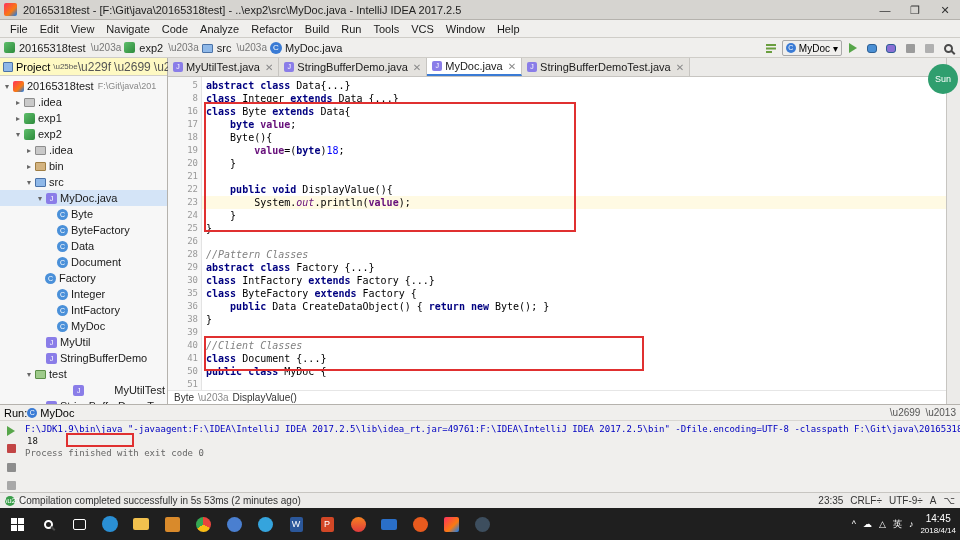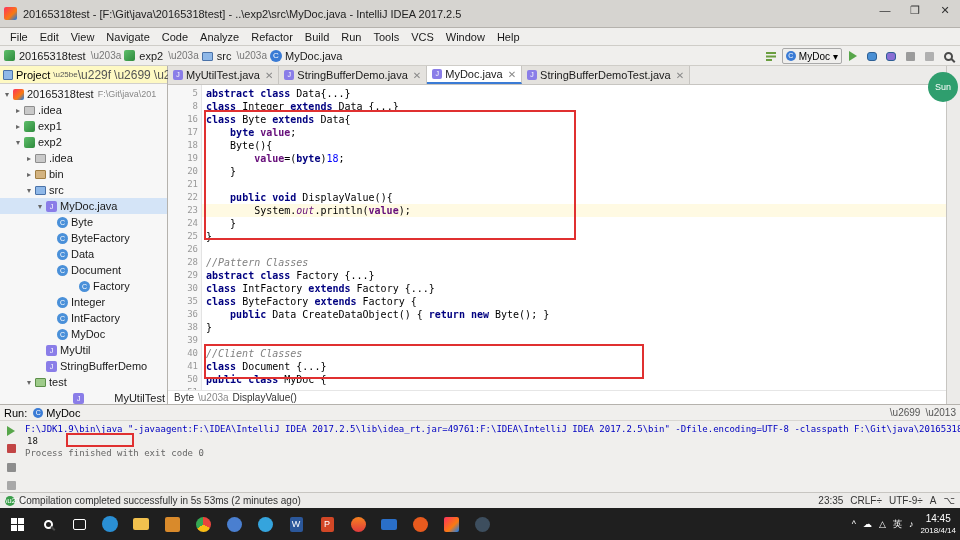--- a/index.html
+++ b/index.html
@@ -9,21 +9,21 @@
     font-family: "Liberation Sans", sans-serif;
     font-size: 11px;
     background: #3c3f41;
     color: #000;
     overflow: hidden;
   }
   .app { width:960px; height:540px; position:relative; background:#f0f0f0; display:flex; flex-direction:column; }
 
   
   .titlebar {
-    height:28px; background:#d6d4d0; display:flex; align-items:center;
+    height:20px; background:#d6d4d0; display:flex; align-items:center;
     border-bottom:1px solid #b5b2ad; position:relative; flex:none;
   }
   .titlebar .tb-icon { width:16px; height:16px; margin:0 4px 0 3px; flex:none; position:relative; }
   .tb-icon .ij { width:13px;height:13px;border-radius:2px;background:linear-gradient(135deg,#fe315d,#f97a12 60%,#087cfa); position:absolute; top:1px; left:1px;}
   .titlebar .tb-title { font-size:11px; color:#222; white-space:nowrap; }
   .win-btns { position:absolute; right:0; top:0; height:20px; display:flex; }
   .win-btn { width:30px; height:20px; display:flex; align-items:center; justify-content:center; font-size:11px; color:#333; }
 
   
   .menubar { height:18px; background:#f0efed; display:flex; align-items:center; padding-left:4px; border-bottom:1px solid #cfcdc8; flex:none; }
@@ -99,21 +99,21 @@
 
   
   .editor-crumb { height:14px; background:#ffffff; border-top:1px solid #e6e6e6; display:flex; align-items:center; padding-left:6px; font-size:10px; color:#333; gap:4px; flex:none;}
 
   
   .rightstrip { width:14px; background:#ecebe9; border-left:1px solid #c7c5c1; flex:none; position:relative;}
   .circle-logo{ position:absolute; right:2px; top:6px; width:30px;height:30px;border-radius:50%; background:#2f9e6e; color:#fff; font-size:9px; display:flex; align-items:center; justify-content:center;}
 
   
   .runpanel { height:88px; background:#f0efed; border-top:1px solid #b5b2ad; display:flex; flex-direction:column; flex:none;}
-  .run-head { height:16px; display:flex; align-items:center; gap:6px; padding:0 4px; font-size:11px; border-bottom:1px solid #d8d6d2; position:relative;}
+  .run-head { height:16px; display:flex; align-items:center; padding:0 4px; font-size:11px; border-bottom:1px solid #d8d6d2; position:relative;}
   .run-head .rtag { display:flex; align-items:center; gap:3px;}
   .run-head-right { position:absolute; right:4px; display:flex; gap:5px; align-items:center; color:#555; font-size:10px;}
   .run-body { flex:1; display:flex; min-height:0;}
   .run-side { width:22px; flex:none; padding-top:3px; display:flex; flex-direction:column; align-items:center; gap:5px;}
   .run-out { flex:1; font-family:"DejaVu Sans Mono", monospace; font-size:9px; color:#111; padding:2px 3px; overflow:hidden; position:relative;}
   .run-out .ol { height:12px; line-height:12px; white-space:pre; }
   .out-hl { color:#0000c0; }
   .out-gray { color:#666; }
   .redbox2 { position:absolute; border:2px solid #e03030; }
 
@@ -321,21 +321,21 @@
             </span>
             <span class="tlabel">Data</span>
           </div>
           <div class="row" style="padding-left: 46px;">
             <span class="arrow"></span>
             <span class="tico">
               <span class="i-class">C</span>
             </span>
             <span class="tlabel">Document</span>
           </div>
-          <div class="row" style="padding-left: 68px;">
+          <div class="row" style="padding-left: 34px;">
             <span class="arrow"></span>
             <span class="tico">
               <span class="i-class">C</span>
             </span>
             <span class="tlabel">Factory</span>
           </div>
           <div class="row" style="padding-left: 46px;">
             <span class="arrow"></span>
             <span class="tico">
               <span class="i-class">C</span>

